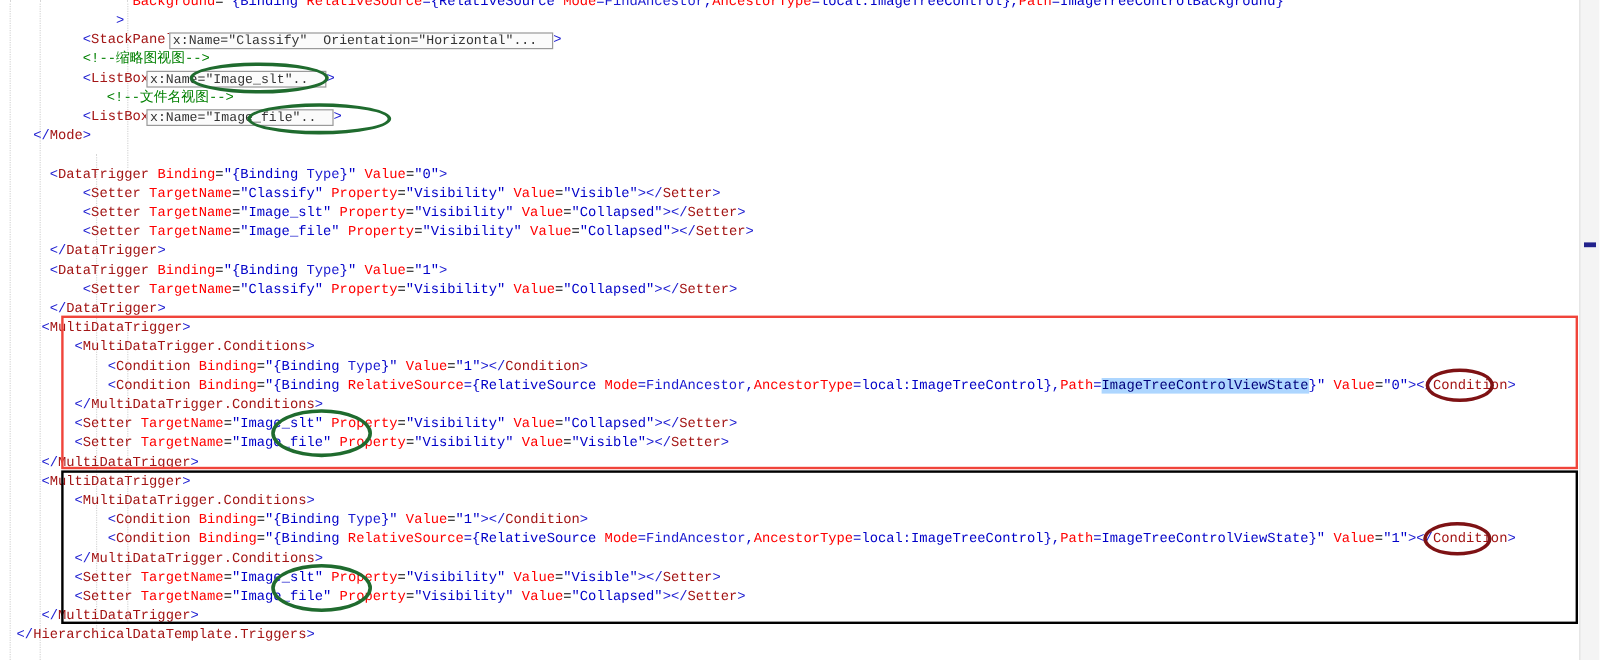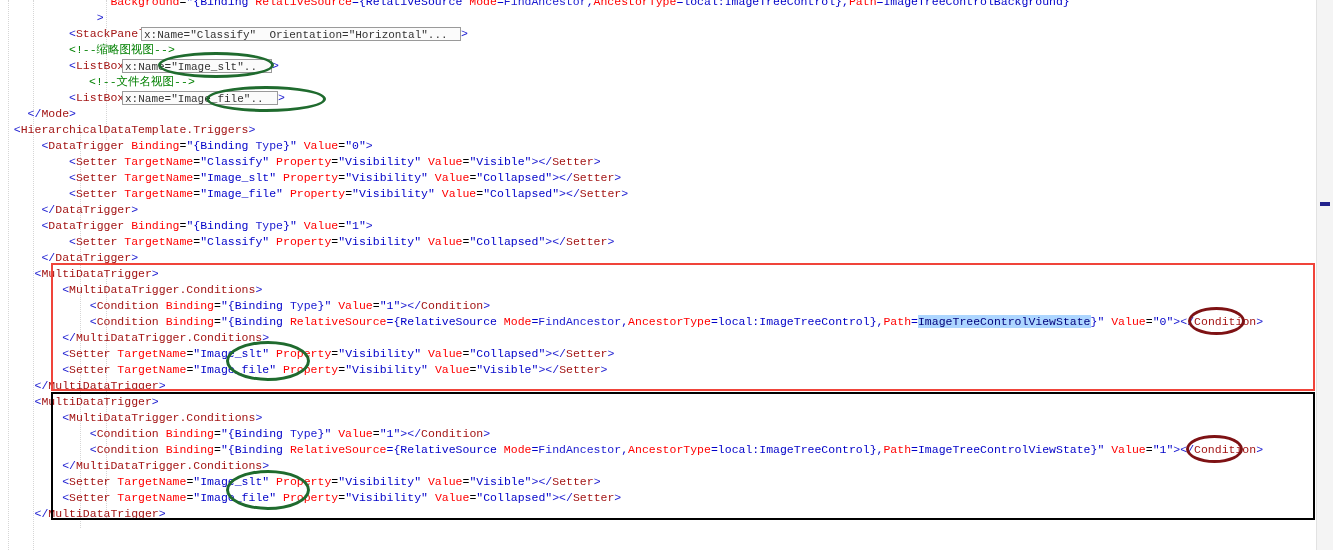--- a/index.html
+++ b/index.html
@@ -92,21 +92,20 @@
     <div class="ln" style="left:0px;top:74px;margin-left:20px;"><span class="plain">          </span><span class="cmt">&lt;!--文件名视图--&gt;</span></div>
 
     
     <div class="ln" style="left:0px;top:90px;"><span class="plain">          </span><span class="br">&lt;</span><span class="tag">ListBox</span></div>
     <div class="ln" style="left:278px;top:90px;"><span class="br">&gt;</span></div>
 
     
     <div class="ln" style="left:0px;top:106px;"><span class="plain">    </span><span class="br">&lt;/</span><span class="tag">Mode</span><span class="br">&gt;</span></div>
 
     
-    <div class="ln" style="left:0px;top:122px;"><span class="plain">  </span><span class="br">&lt;</span><span class="tag">HierarchicalDataTemplate.Triggers</span><span class="br">&gt;</span></div>
 
     
     <div class="ln" style="left:0px;top:138px;"><span class="plain">      </span><span class="br">&lt;</span><span class="tag">DataTrigger</span><span class="plain"> </span><span class="attr">Binding</span><span class="plain">=</span><span class="val">"{Binding </span><span class="br">Type</span><span class="val">}"</span><span class="plain"> </span><span class="attr">Value</span><span class="plain">=</span><span class="val">"0"</span><span class="br">&gt;</span></div>
 
     
     <div class="ln" style="left:0px;top:154px;"><span class="plain">          </span><span class="br">&lt;</span><span class="tag">Setter</span><span class="plain"> </span><span class="attr">TargetName</span><span class="plain">=</span><span class="val">"Classify"</span><span class="plain"> </span><span class="attr">Property</span><span class="plain">=</span><span class="val">"Visibility"</span><span class="plain"> </span><span class="attr">Value</span><span class="plain">=</span><span class="val">"Visible"</span><span class="br">&gt;&lt;/</span><span class="tag">Setter</span><span class="br">&gt;</span></div>
 
     
     <div class="ln" style="left:0px;top:170px;"><span class="plain">          </span><span class="br">&lt;</span><span class="tag">Setter</span><span class="plain"> </span><span class="attr">TargetName</span><span class="plain">=</span><span class="val">"Image_slt"</span><span class="plain"> </span><span class="attr">Property</span><span class="plain">=</span><span class="val">"Visibility"</span><span class="plain"> </span><span class="attr">Value</span><span class="plain">=</span><span class="val">"Collapsed"</span><span class="br">&gt;&lt;/</span><span class="tag">Setter</span><span class="br">&gt;</span></div>
 
@@ -167,20 +166,21 @@
     
     <div class="ln" style="left:0px;top:474px;"><span class="plain">         </span><span class="br">&lt;</span><span class="tag">Setter</span><span class="plain"> </span><span class="attr">TargetName</span><span class="plain">=</span><span class="val">"Image_slt"</span><span class="plain"> </span><span class="attr">Property</span><span class="plain">=</span><span class="val">"Visibility"</span><span class="plain"> </span><span class="attr">Value</span><span class="plain">=</span><span class="val">"Visible"</span><span class="br">&gt;&lt;/</span><span class="tag">Setter</span><span class="br">&gt;</span></div>
 
     
     <div class="ln" style="left:0px;top:490px;"><span class="plain">         </span><span class="br">&lt;</span><span class="tag">Setter</span><span class="plain"> </span><span class="attr">TargetName</span><span class="plain">=</span><span class="val">"Image_file"</span><span class="plain"> </span><span class="attr">Property</span><span class="plain">=</span><span class="val">"Visibility"</span><span class="plain"> </span><span class="attr">Value</span><span class="plain">=</span><span class="val">"Collapsed"</span><span class="br">&gt;&lt;/</span><span class="tag">Setter</span><span class="br">&gt;</span></div>
 
     
     <div class="ln" style="left:0px;top:506px;"><span class="plain">     </span><span class="br">&lt;/</span><span class="tag">MultiDataTrigger</span><span class="br">&gt;</span></div>
 
     
+    <div class="ln" style="left:0px;top:522px;"><span class="plain">  </span><span class="br">&lt;/</span><span class="tag">HierarchicalDataTemplate.Triggers</span><span class="br">&gt;</span></div>
 
   </div>
 
   <div class="chip" style="left:141px;top:27px;width:320px;">x:Name="Classify"  Orientation="Horizontal"...</div>
   <div class="chip" style="left:122px;top:59px;width:150px;">x:Name="Image_slt"..</div>
   <div class="chip" style="left:122px;top:91px;width:156px;">x:Name="Image_file"..</div>
 
   <div class="annbox red" style="left:51px;top:263px;width:1264px;height:128px;"></div>
 
   <div class="annbox black" style="left:51px;top:392px;width:1264px;height:128px;"></div>

